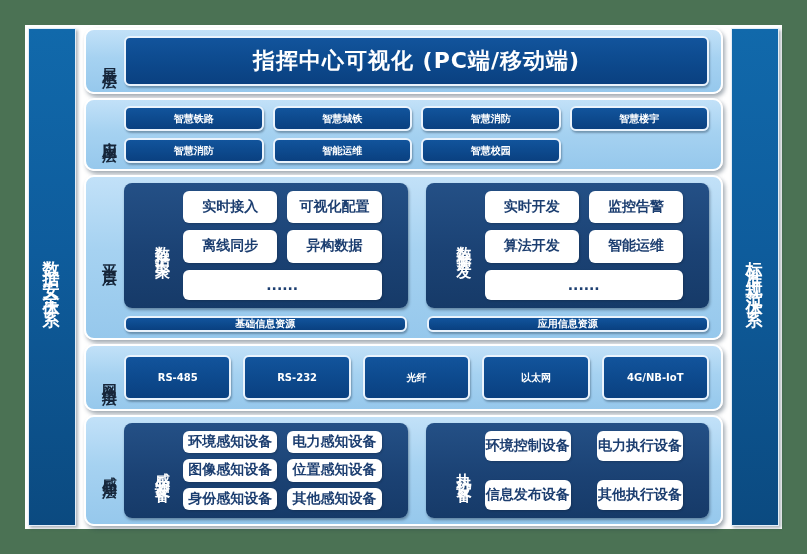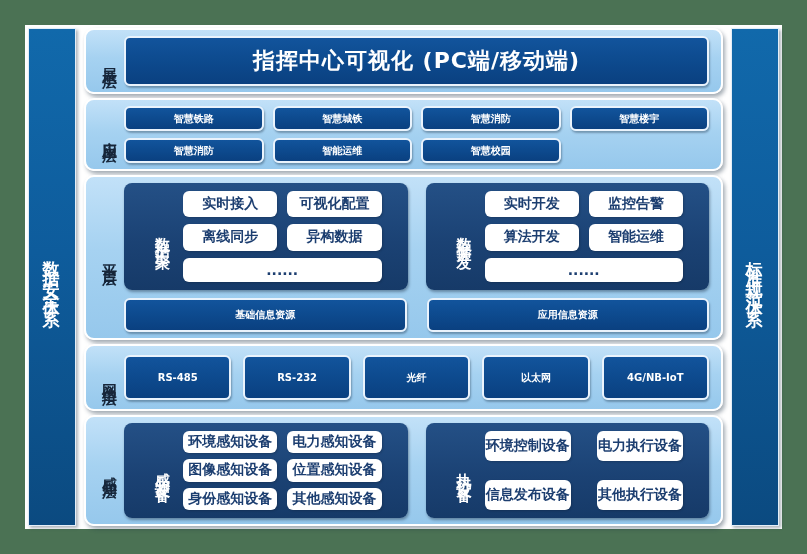--- a/index.html
+++ b/index.html
@@ -29,21 +29,21 @@
   .groups { flex:1; display:flex; gap:18px; }
   .group { flex:1; background:linear-gradient(180deg,#245086 0%,#1b4274 55%,#163a68 100%);
            border-radius:8px; box-shadow:1px 2px 3px rgba(15,30,50,.4);
            display:flex; gap:9px; padding:8px 26px; }
   .group-label { width:24px; flex:none; display:flex; align-items:center; justify-content:center;
                  color:#ffffff; font-weight:bold; font-size:15px; letter-spacing:6px; }
   .group-grid { flex:1; display:grid; grid-template-columns:1fr 1fr; gap:7px 10px; }
   .wbtn { background:#ffffff; border-radius:6px; color:#1c3e70; font-weight:bold; font-size:14px;
           display:flex; align-items:center; justify-content:center; box-shadow:1px 1px 2px rgba(15,30,50,.3); }
   .wide { grid-column:1 / 3; }
-  .resources { height:34px; flex:none; display:flex; gap:20px; }
+  .resources { height:16px; flex:none; display:flex; gap:20px; }
   .resources .bbtn { flex:1; }
   .grid5 { flex:1; display:grid; grid-template-columns:repeat(5,1fr); gap:12px; padding:3px 0; }
   .sense-grid { flex:1; display:grid; grid-template-columns:1fr 1fr; gap:6px 10px; }
   .act-grid { flex:1; display:grid; grid-template-columns:1fr 1fr; grid-auto-rows:30px;
               align-content:space-between; column-gap:26px; }
   .pg .group-label { letter-spacing:5px; }
 </style>
 </head>
 <body>
 

